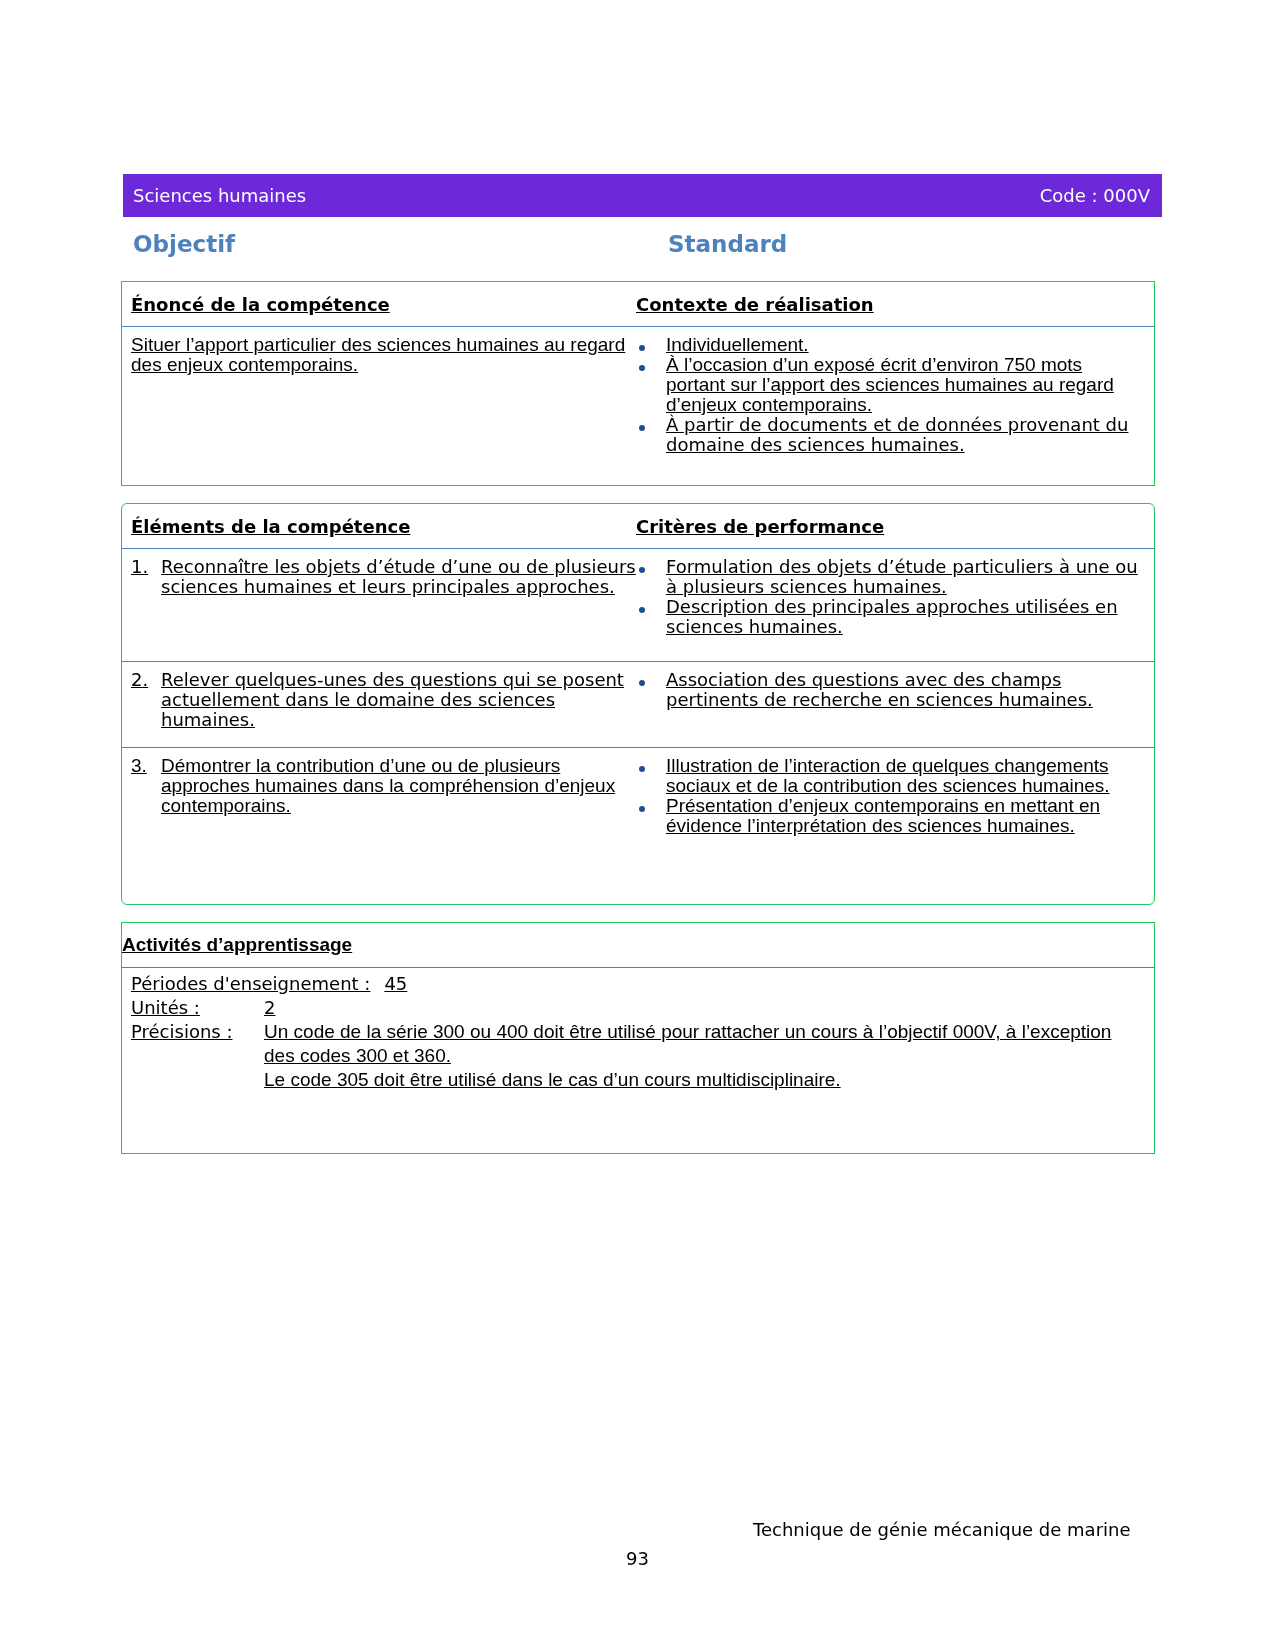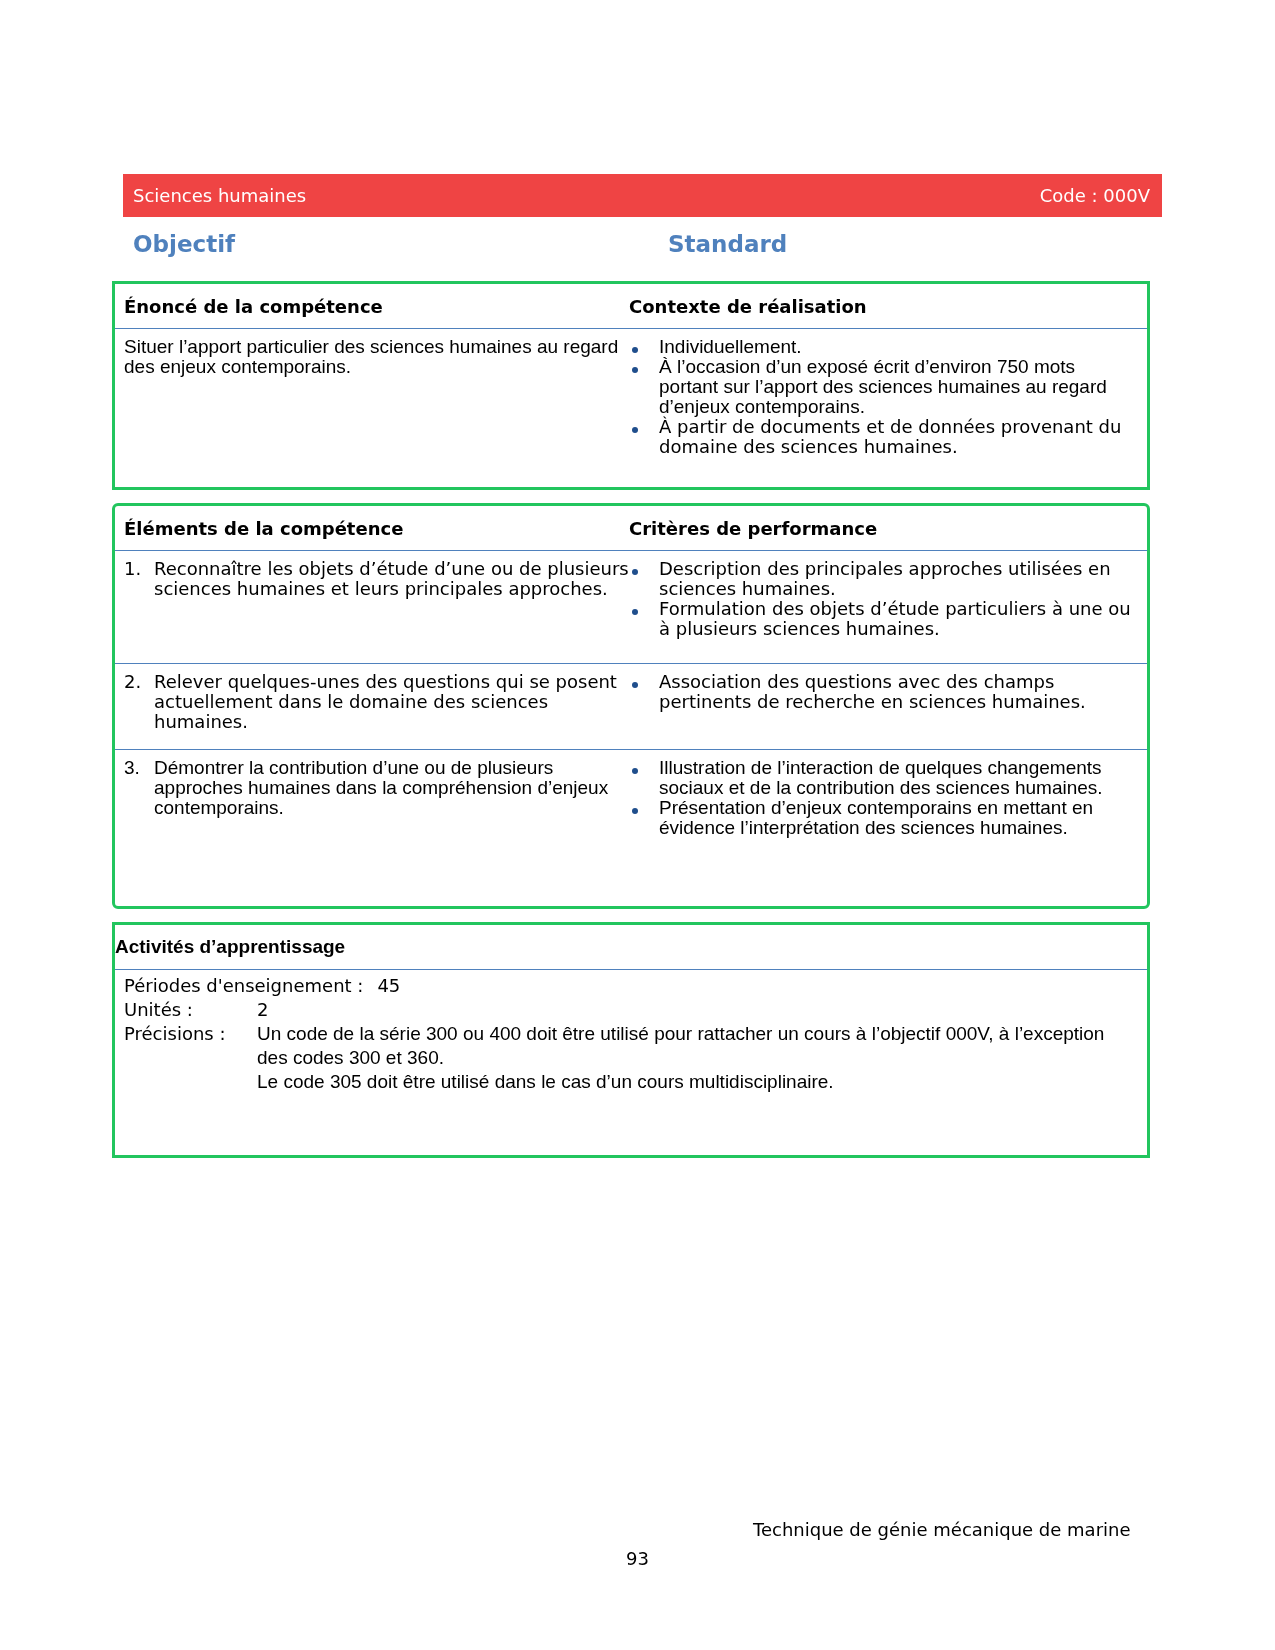--- a/index.html
+++ b/index.html
@@ -1,28 +1,28 @@
 <!DOCTYPE html>
 <html><head>
 <meta charset="utf-8">
 <style>
   html, body { margin: 0; padding: 0; background: #ffffff; }
   body { width: 1275px; height: 1650px; position: relative; overflow: hidden;
          font-family: "DejaVu Sans", sans-serif; color: #000; }
   .page-title { position: absolute; left: 133px; top: 128px; font-size: 24px; font-weight: bold;
                 color: #4f81bd; letter-spacing: -0.2px; margin-top: 48px; }
   .band { position: absolute; left: 123px; top: 174px; width: 1039px; height: 43px;
-          background: #ef4444; color: #fff; font-size: 18px; }
+          background: #6d28d9; color: #fff; font-size: 18px; }
   .band .left { position: absolute; left: 10px; top: 11px; }
   .band .right { position: absolute; right: 12px; top: 11px; }
   .col-head { position: absolute; top: 231px; font-size: 23px; font-weight: bold; color: #4f81bd; }
   .col-head.obj { left: 133px; }
   .col-head.std { left: 668px; }
 
-  .box { position: absolute; left: 112px; width: 1032px; border: 3px solid #22c55e; box-sizing: content-box; }
+  .box { position: absolute; left: 121px; width: 1032px; border: 1px solid #22c55e; box-sizing: content-box; text-decoration: underline; }
   .box .hdr { display: flex; border-bottom: 1px solid #4f81bd; height: 44px; align-items: center; }
   .box .hdr div { font-weight: bold; font-size: 18px; }
   .lc { width: 514px; padding-left: 9px; box-sizing: border-box; }
   .rc { flex: 1; padding-right: 8px; box-sizing: border-box; }
   .row { display: flex; border-bottom: 1px solid #4f81bd; font-size: 18px; line-height: 20px; }
   .row:last-child { border-bottom: none; }
   .row .lc { padding-top: 8px; }
   .row .rc { padding-top: 8px; }
   .plain { font-family: "Liberation Sans", sans-serif; font-size: 19px; }
   ul.bul { list-style: none; margin: 0; padding: 0; }
@@ -76,22 +76,22 @@
   </div>
   <div class="row" style="height:112px;">
     <div class="lc">
         <div class="num">
       <span class="n">1.</span>
       <span>Reconnaître les objets d’étude d’une ou de plusieurs sciences humaines et leurs principales approches.</span>
     </div>
       </div>
     <div class="rc">
         <ul class="bul">
+      <li>Formulation des objets d’étude particuliers à une ou à plusieurs sciences humaines.</li>
       <li>Description des principales approches utilisées en sciences humaines.</li>
-      <li>Formulation des objets d’étude particuliers à une ou à plusieurs sciences humaines.</li>
     </ul>
       </div>
   </div>
   <div class="row" style="height:85px;">
     <div class="lc">
         <div class="num">
       <span class="n">2.</span>
       <span>Relever quelques-unes des questions qui se posent actuellement dans le domaine des sciences humaines.</span>
     </div>
       </div>

